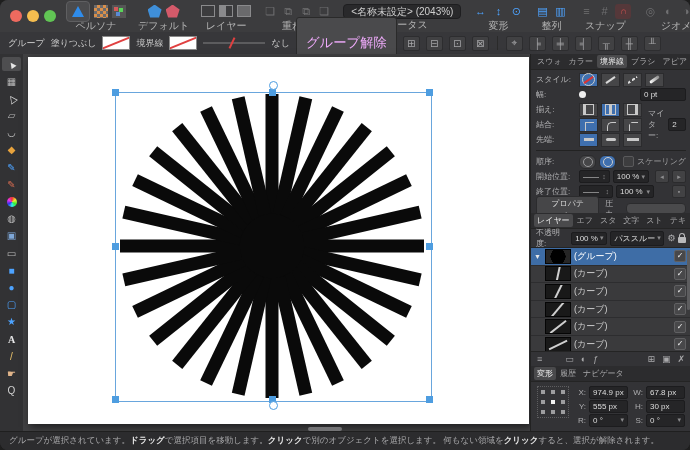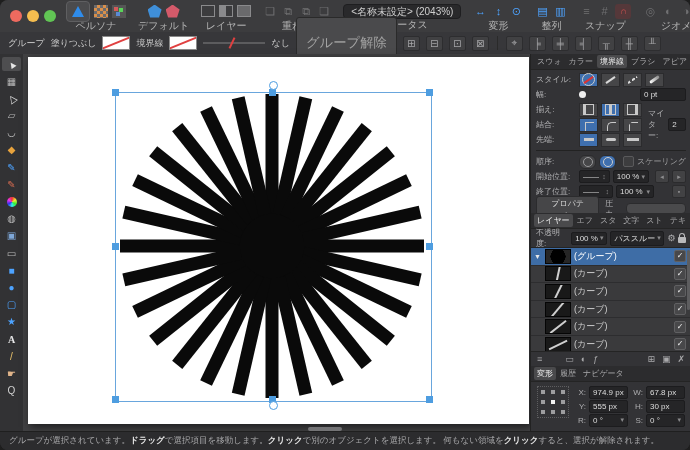--- a/index.html
+++ b/index.html
@@ -27,21 +27,21 @@
         height:11px;line-height:11px;white-space:nowrap;}
   .magnet-tile{background:#55383a;border-radius:3px;width:16px;height:15px;display:flex;align-items:center;justify-content:center;}
   .obox{width:12px;height:10px;border:1px solid #8a8a8c;}
   
   .ctx{position:absolute;top:32px;left:0;right:0;height:22px;background:#37373a;border-bottom:1px solid #232323;
        display:flex;align-items:center;padding:0 8px;gap:6px;}
   .swatch{width:26px;height:12px;background:#fff;border:1px solid #8a8a8a;position:relative;overflow:hidden;flex:none;}
   .swatch i{position:absolute;left:-4px;right:-4px;top:5px;height:2px;background:#e04040;transform:rotate(-22deg);}
   .slider{width:62px;height:2px;background:#5c5c5e;position:relative;flex:none;}
   .slider .knob{position:absolute;left:44%;top:-5px;width:2px;height:12px;background:#e04040;transform:rotate(25deg);}
-  .cbtn{background:#4a4a4c;border:1px solid #2a2a2a;border-radius:3px;padding:16px 9px;color:#a3a3a3;white-space:nowrap;text-align:right;}
+  .cbtn{background:#4a4a4c;border:1px solid #2a2a2a;border-radius:3px;padding:16px 9px;color:#f0abfc;white-space:nowrap;text-align:right;}
   .mini-ic{width:15px;height:13px;display:flex;align-items:center;justify-content:center;color:#a5a5a7;font-size:10px;
            background:#414143;border:1px solid #2d2d2f;border-radius:2px;}
   .ctx .sep{width:1px;height:14px;background:#2a2a2a;margin:0 2px;}
   
   .tools{position:absolute;left:0;top:54px;bottom:18px;width:23px;background:#323234;border-right:1px solid #242424;
          display:flex;flex-direction:column;align-items:center;padding-top:3px;gap:3.2px;}
   .tool{width:19px;height:14px;display:flex;align-items:center;justify-content:center;font-size:10px;border-radius:2px;color:#c0c0c0;}
   .tool.selected{background:#4e4e50;}
   .tool.tilt span{display:inline-block;transform:rotate(-35deg);}
   .tool.wheel span{width:10px;height:10px;border-radius:50%;font-size:0;

